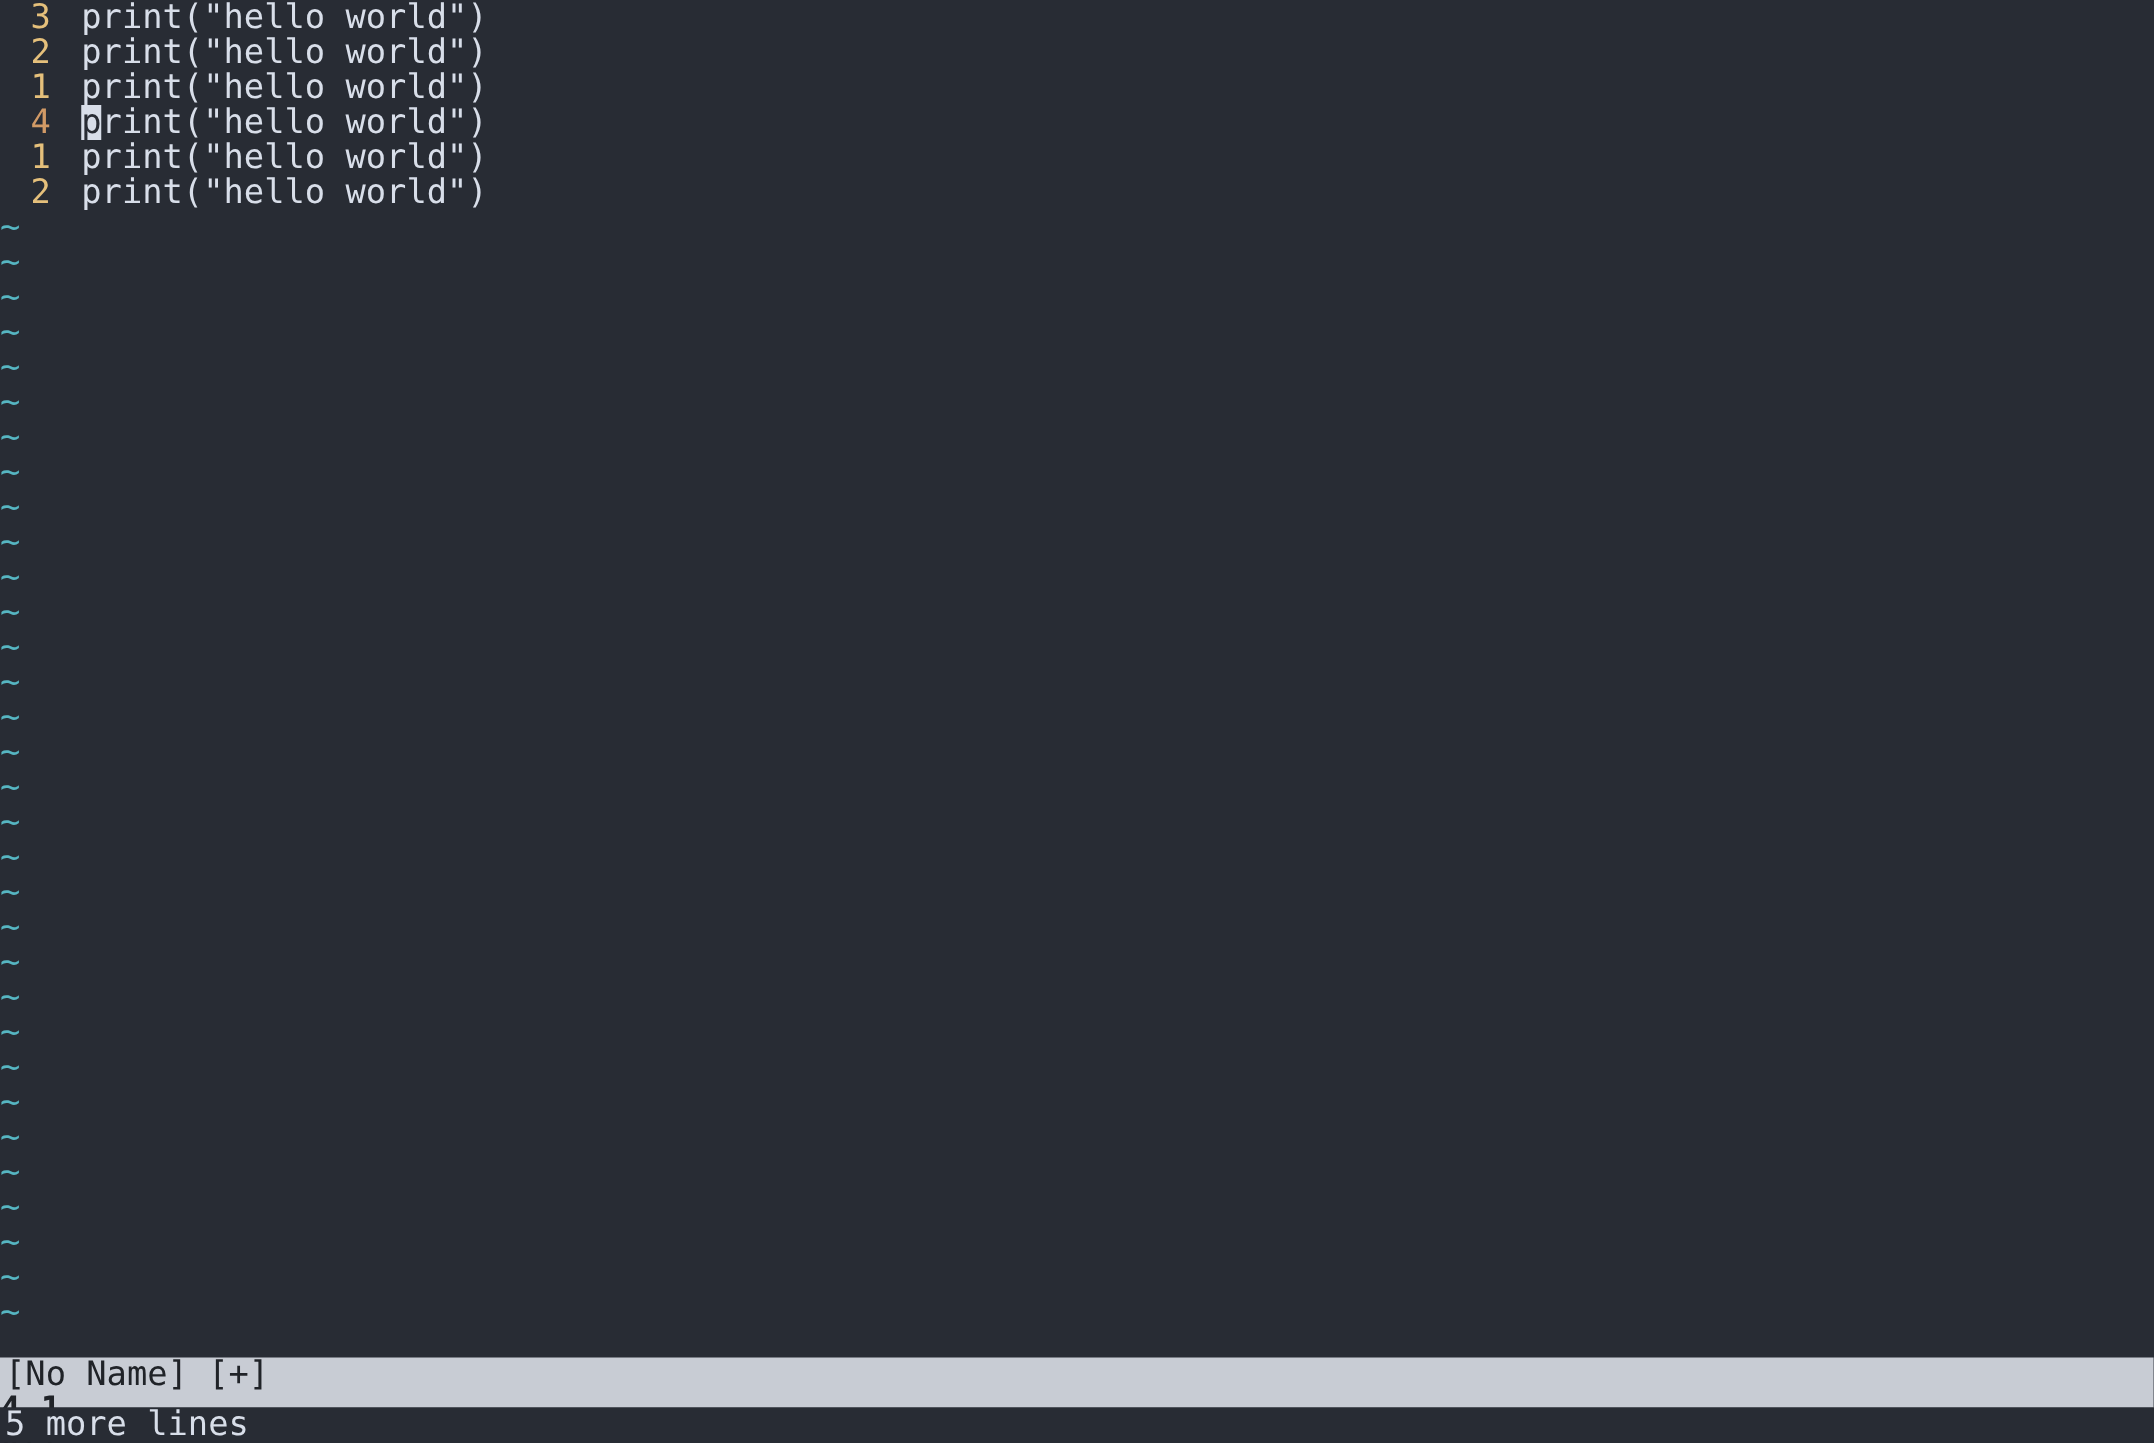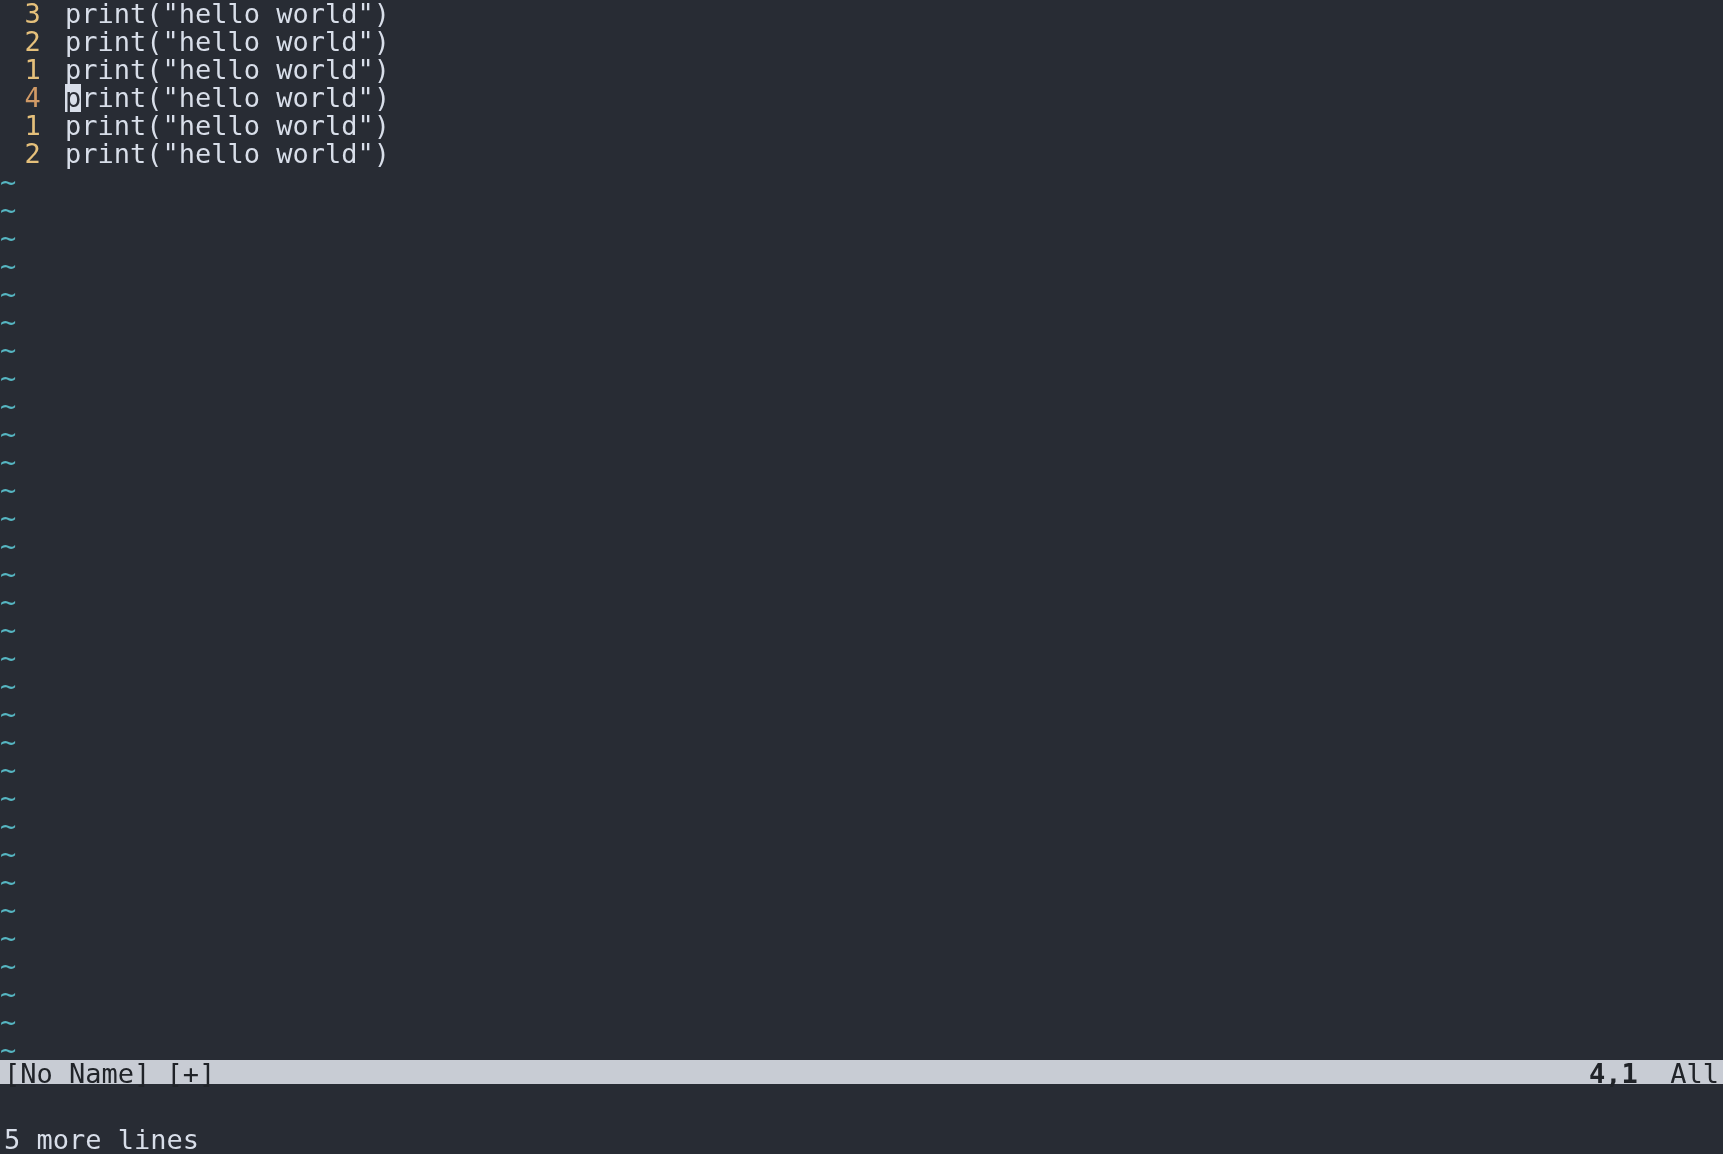--- a/index.html
+++ b/index.html
@@ -51,34 +51,34 @@
   .tilde {
     color: #56b6c2;
     padding-left: 0;
     height: 28px;
     white-space: pre;
   }
   .statusline {
     background: #c8ccd4;
     color: #202328;
     display: flex;
-    height: 24px;
+    height: 40px;
     white-space: pre;
+    flex-direction: column;
   }
   .status-left { flex: 0 0 auto; padding-left: 4px; }
   .status-mid  { flex: 1 1 auto; }
   .status-pos  { flex: 0 0 auto; padding-right: 2ch; font-weight: bold; }
   .status-pct  { flex: 0 0 auto; padding-right: 4px; }
   .cmdline {
     background: #282c34;
     color: #d8dee9;
     height: 28px;
     white-space: pre;
     padding-left: 4px;
-    margin-top: 42px;
   }
 </style>
 </head>
 <body>
 
 <div class="editor">
   <div class="buffer" id="buffer">
       <div class="row"><span class="gutter">3</span><span class="code"> print("hello world")</span></div>
       <div class="row"><span class="gutter">2</span><span class="code"> print("hello world")</span></div>
       <div class="row"><span class="gutter">1</span><span class="code"> print("hello world")</span></div>

